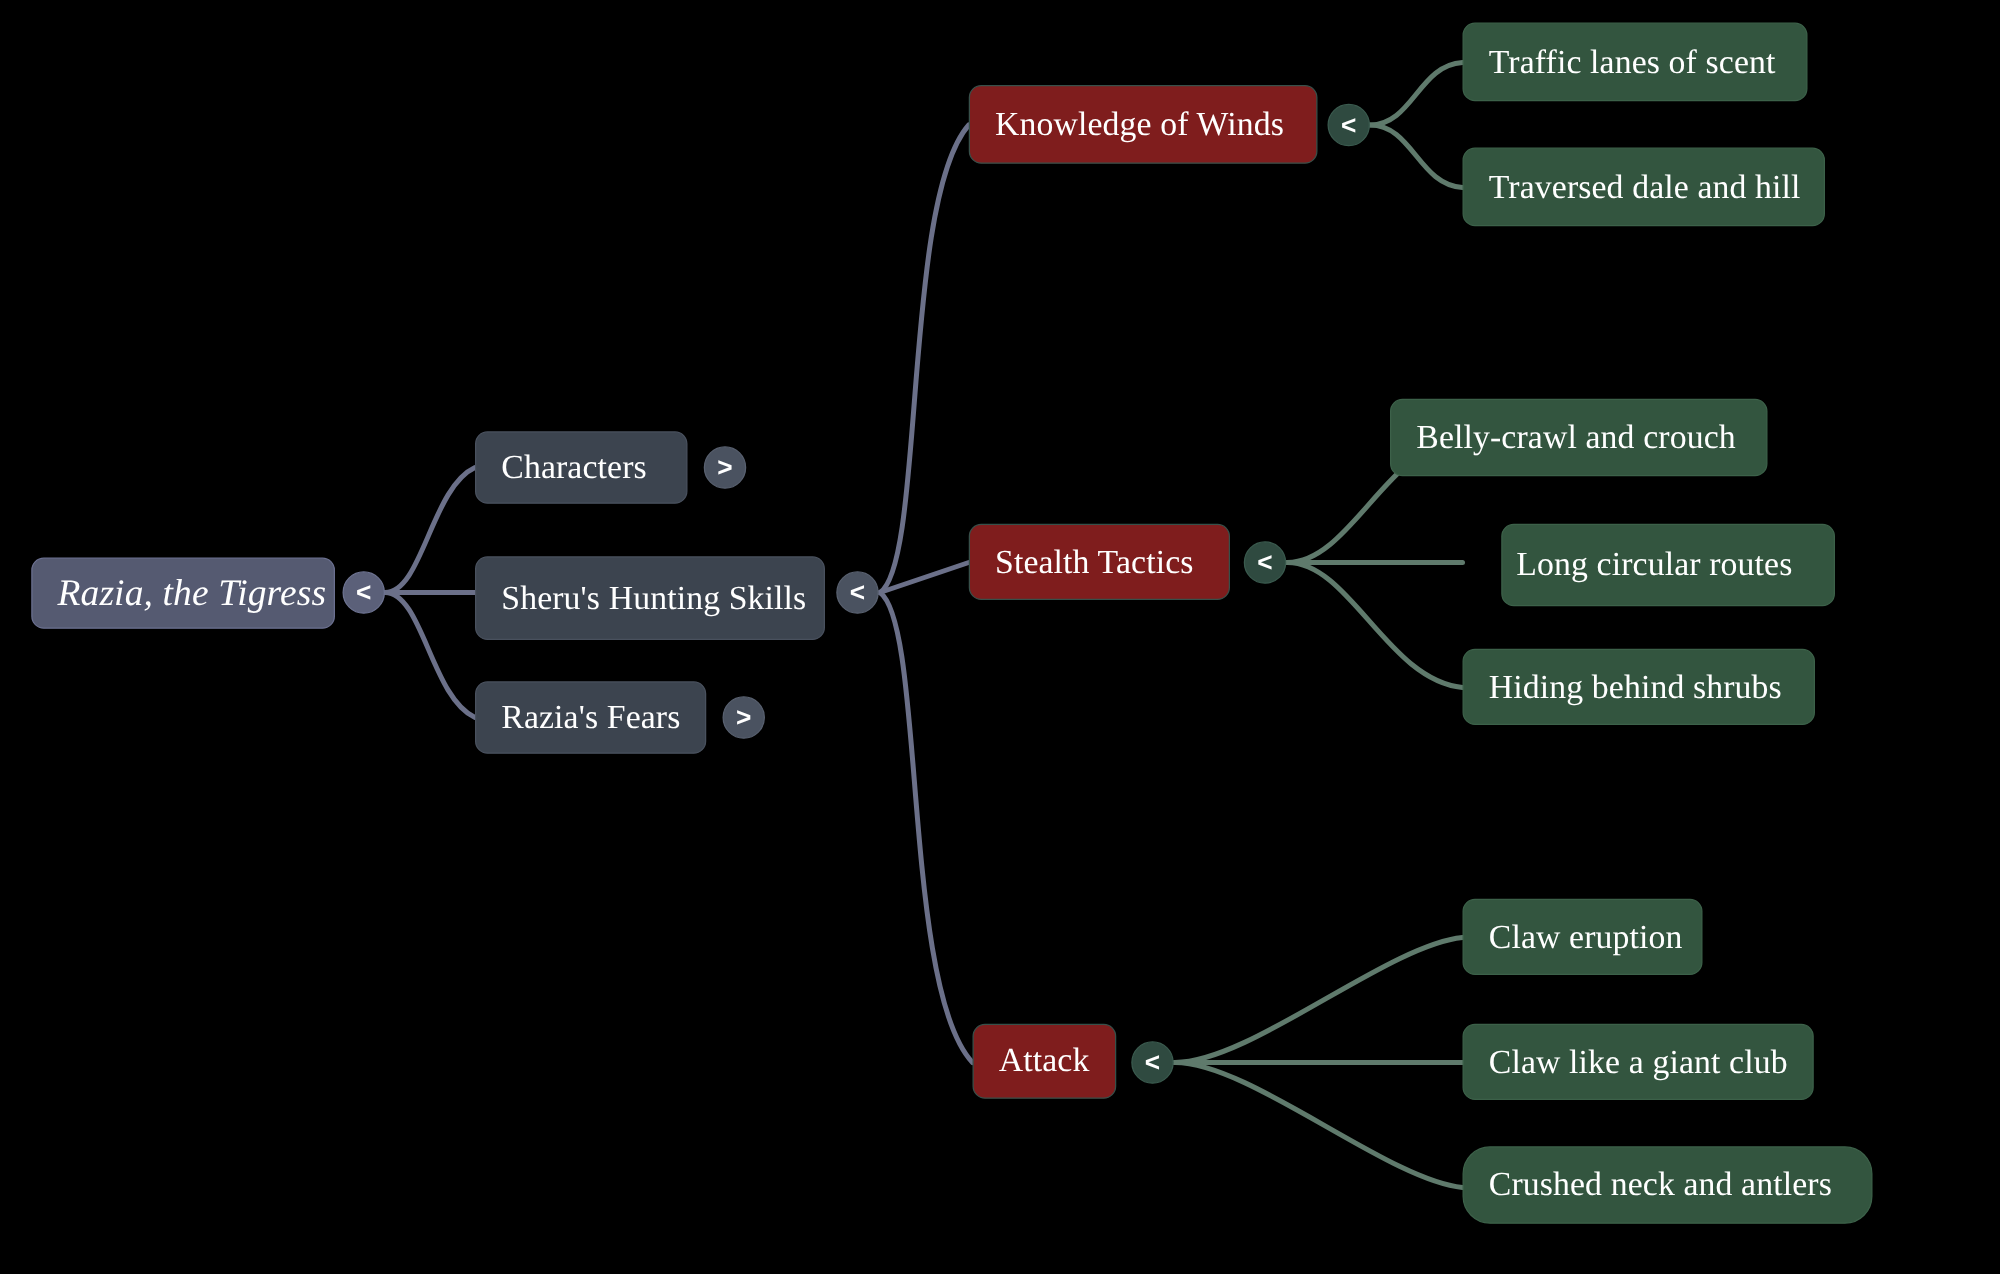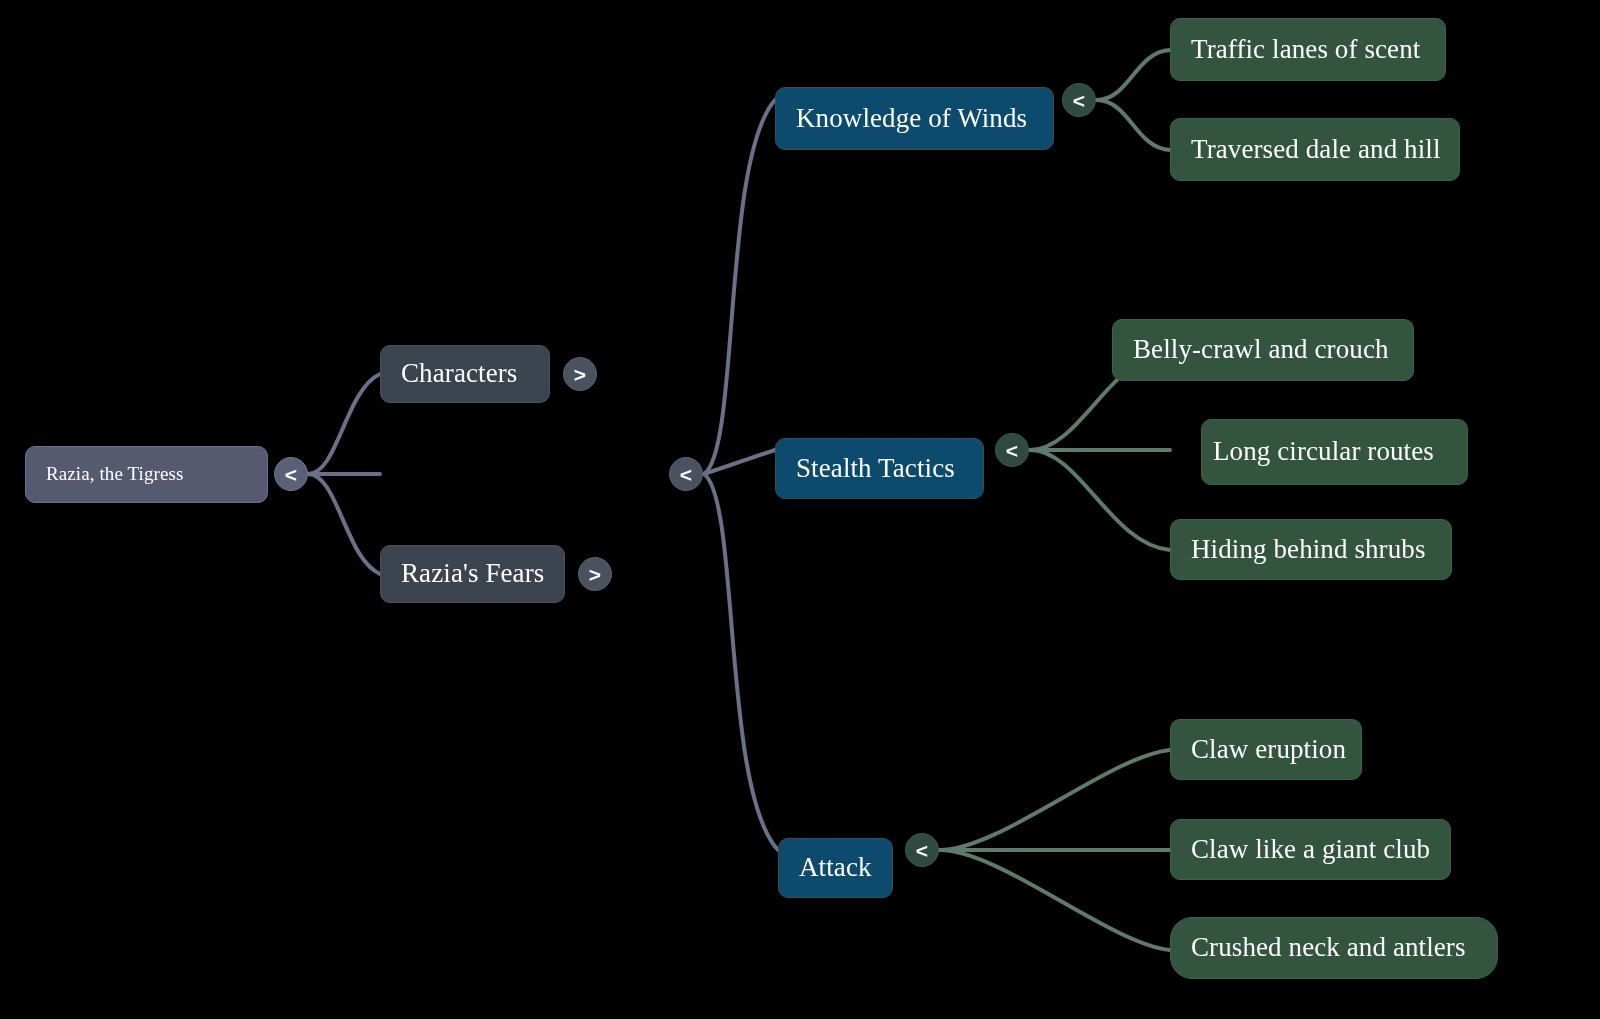--- a/index.html
+++ b/index.html
@@ -33,31 +33,31 @@
     color: #ffffff;
     font-size: 27px;
     line-height: 1.1;
     padding: 0 20px;
     white-space: nowrap;
     letter-spacing: 0.1px;
   }
   .node.root {
     background: #555a71;
     border: 1px solid #6b7090;
-    font-size: 19px;
+    font-size: 30px;
+    font-style: italic;
   }
   .node.lvl2 {
     background: #3c444f;
     border: 1px solid #49515e;
     text-align: center;
   }
   .node.lvl3 {
-    background: #0c4a6e;
+    background: #7f1d1d;
     border: 1px solid #37504a;
-    margin-top: 19px;
   }
   .node.leaf {
     background: #33553f;
     border: 1px solid #3c6149;
   }
   .toggle {
     position: absolute;
     box-sizing: border-box;
     width: 34px;
     height: 34px;
@@ -106,20 +106,23 @@
   <div class="node root" style="left:25px; top:446px; width:243px; height:57px;">
     <span>Razia, the Tigress</span>
   </div>
   <div class="toggle t-root" style="left:274px; top:457px;">&lt;</div>
 
   <div class="node lvl2" style="left:380px; top:345px; width:170px; height:58px;">
     <span>Characters</span>
   </div>
   <div class="toggle t-slate" style="left:563px; top:357px;">&gt;</div>
 
+  <div class="node lvl2" style="left:380px; top:445px; width:280px; height:67px;">
+    <span>Sheru's Hunting Skills</span>
+  </div>
   <div class="toggle t-slate" style="left:669px; top:457px;">&lt;</div>
 
   <div class="node lvl2" style="left:380px; top:545px; width:185px; height:58px;">
     <span>Razia's Fears</span>
   </div>
   <div class="toggle t-slate" style="left:578px; top:557px;">&gt;</div>
 
   <div class="node lvl3" style="left:775px; top:68px; width:279px; height:63px;">
     <span>Knowledge of Winds</span>
   </div>

